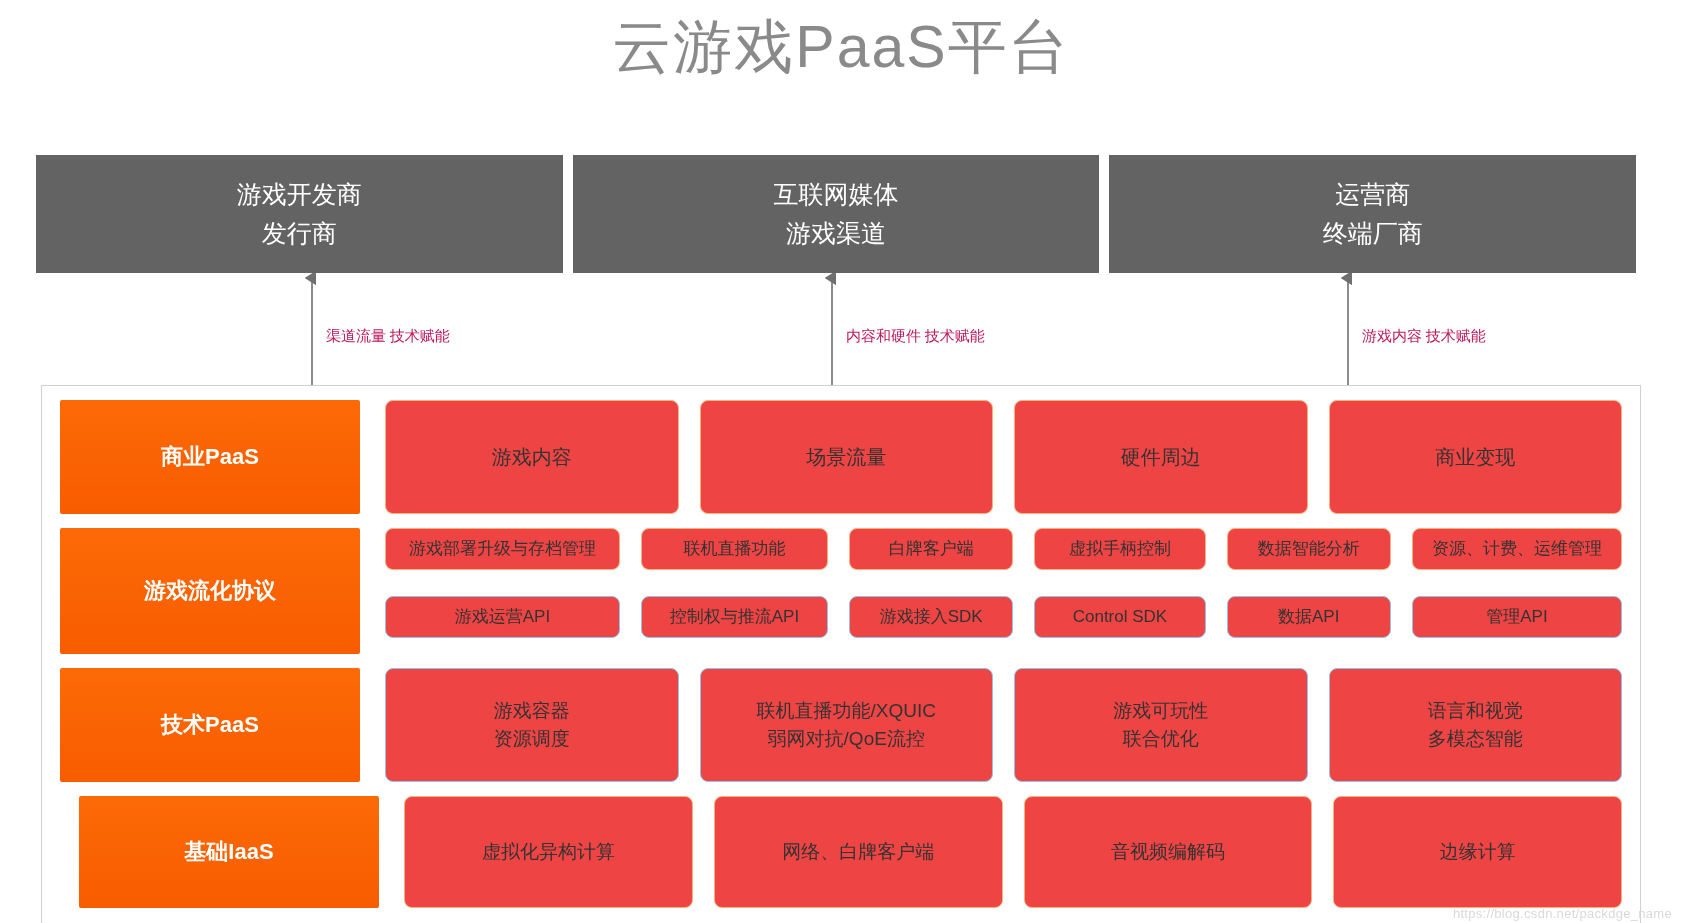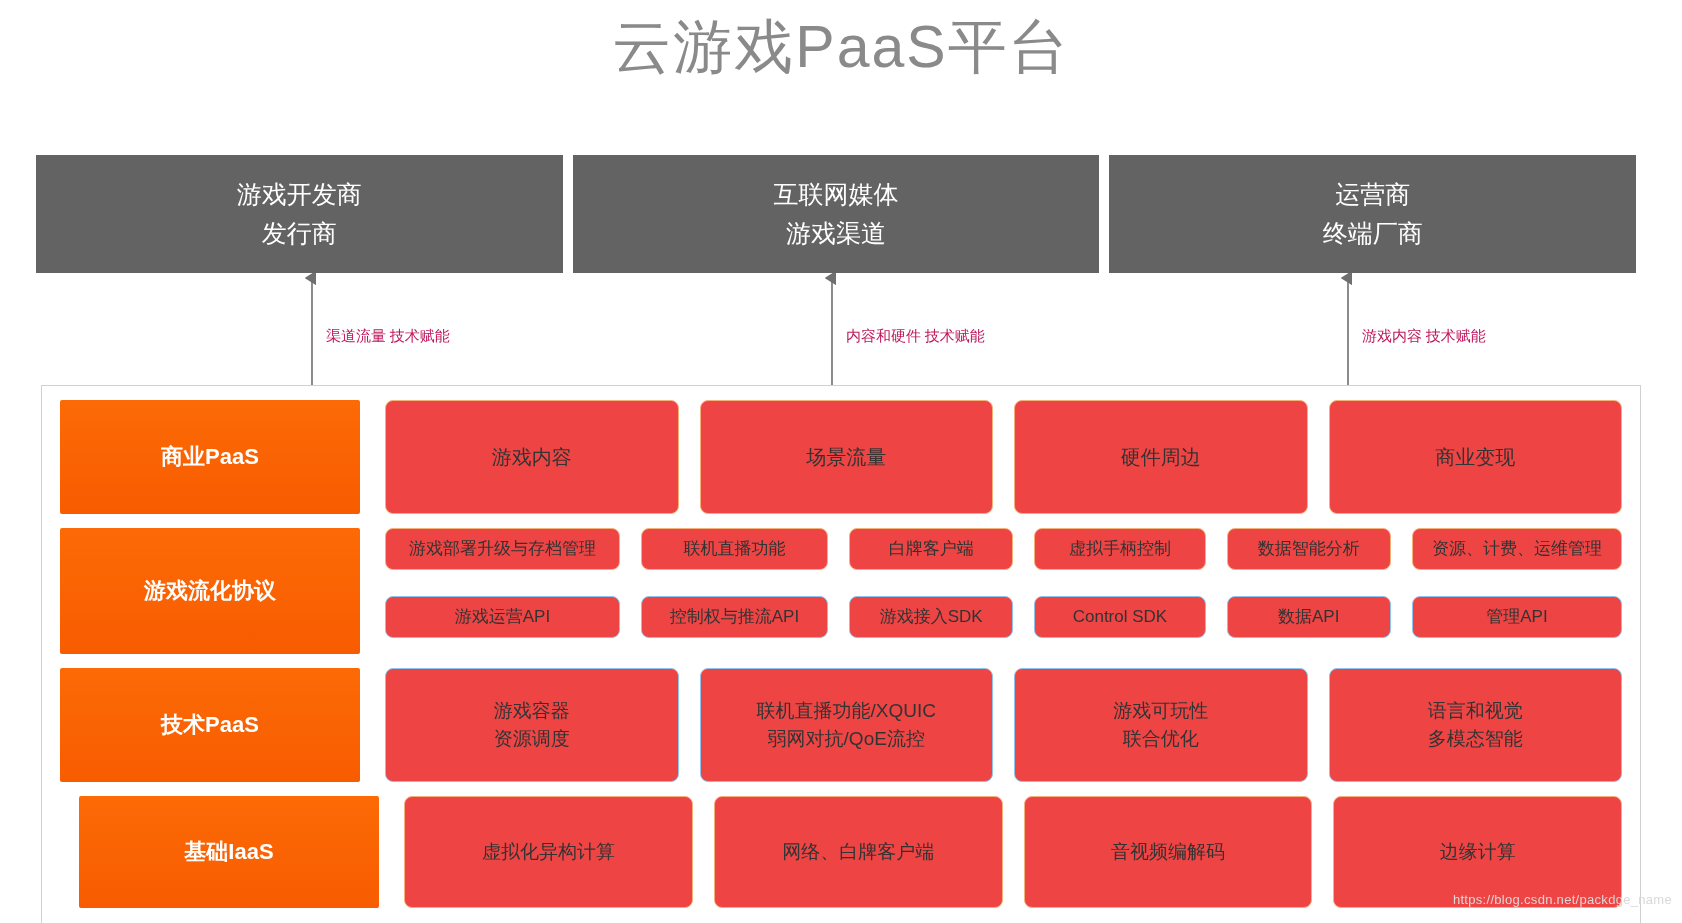--- a/index.html
+++ b/index.html
@@ -143,21 +143,21 @@
   .layer-app .row .cell:nth-child(1) { flex: 1.32 1 0; }
   .layer-app .row .cell:nth-child(2) { flex: 1.05 1 0; }
   .layer-app .row .cell:nth-child(3) { flex: 0.92 1 0; }
   .layer-app .row .cell:nth-child(4) { flex: 0.96 1 0; }
   .layer-app .row .cell:nth-child(5) { flex: 0.92 1 0; }
   .layer-app .row .cell:nth-child(6) { flex: 1.18 1 0; }
 
   .watermark {
     position: absolute;
     right: 10px;
-    bottom: 16px;
+    bottom: 2px;
     font-size: 13px;
     color: #d9d9d9;
     letter-spacing: .3px;
   }
 </style>
 </head>
 <body>
 
 <div class="title">云游戏PaaS平台</div>
 

